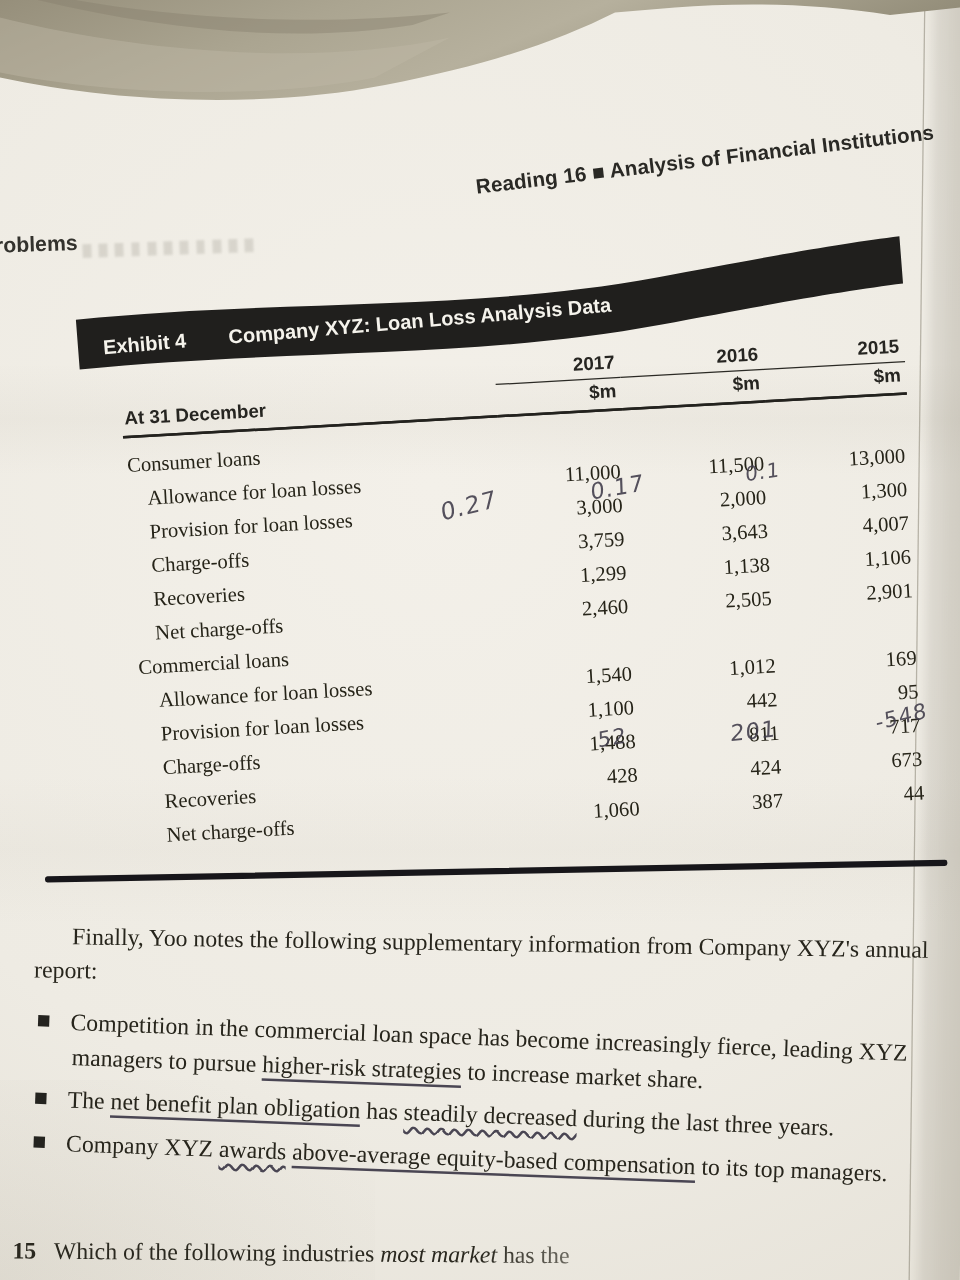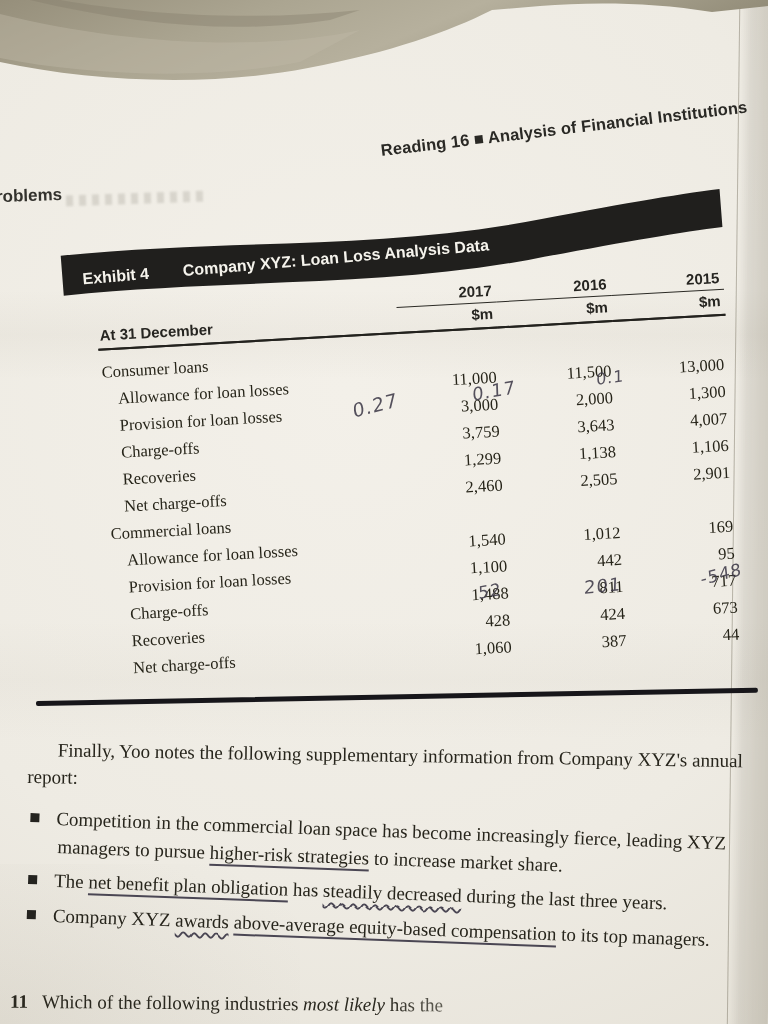--- a/index.html
+++ b/index.html
@@ -237,14 +237,14 @@
 <div class="bottom-block">
   <p class="supp-para">Finally, Yoo notes the following supplementary information from Company XYZ's annual report:</p>
   <ul class="supp-bullets" id="bullet-list">
       <li><span class="bullet-marker"></span><span>Competition in the commercial loan space has become increasingly fierce, leading XYZ managers to pursue </span><span class="u">higher-risk strategies</span><span> to increase market share.</span></li>
       <li><span class="bullet-marker"></span><span>The </span><span class="u">net benefit plan obligation</span><span> has </span><span class="u u2">steadily decreased</span><span> during the last three years.</span></li>
       <li><span class="bullet-marker"></span><span>Company XYZ </span><span class="u u2">awards</span><span> </span><span class="u">above-average equity-based compensation</span><span> to its top managers.</span></li>
     </ul>
 </div>
 
 <div class="question-line">
-  <span class="q-num">11</span><span>Which of the following industries </span><span class="q-em">most likely</span><span> has the</span>
+  <span class="q-num">15</span><span>Which of the following industries </span><span class="q-em">most market</span><span> has the</span>
 </div>
 
 </body></html>

